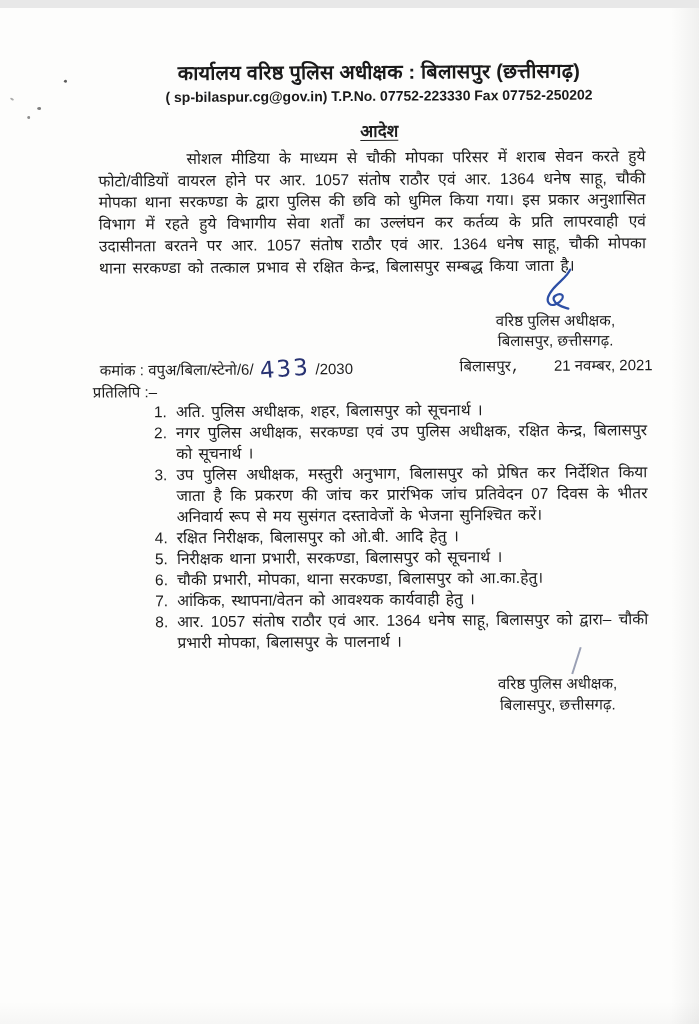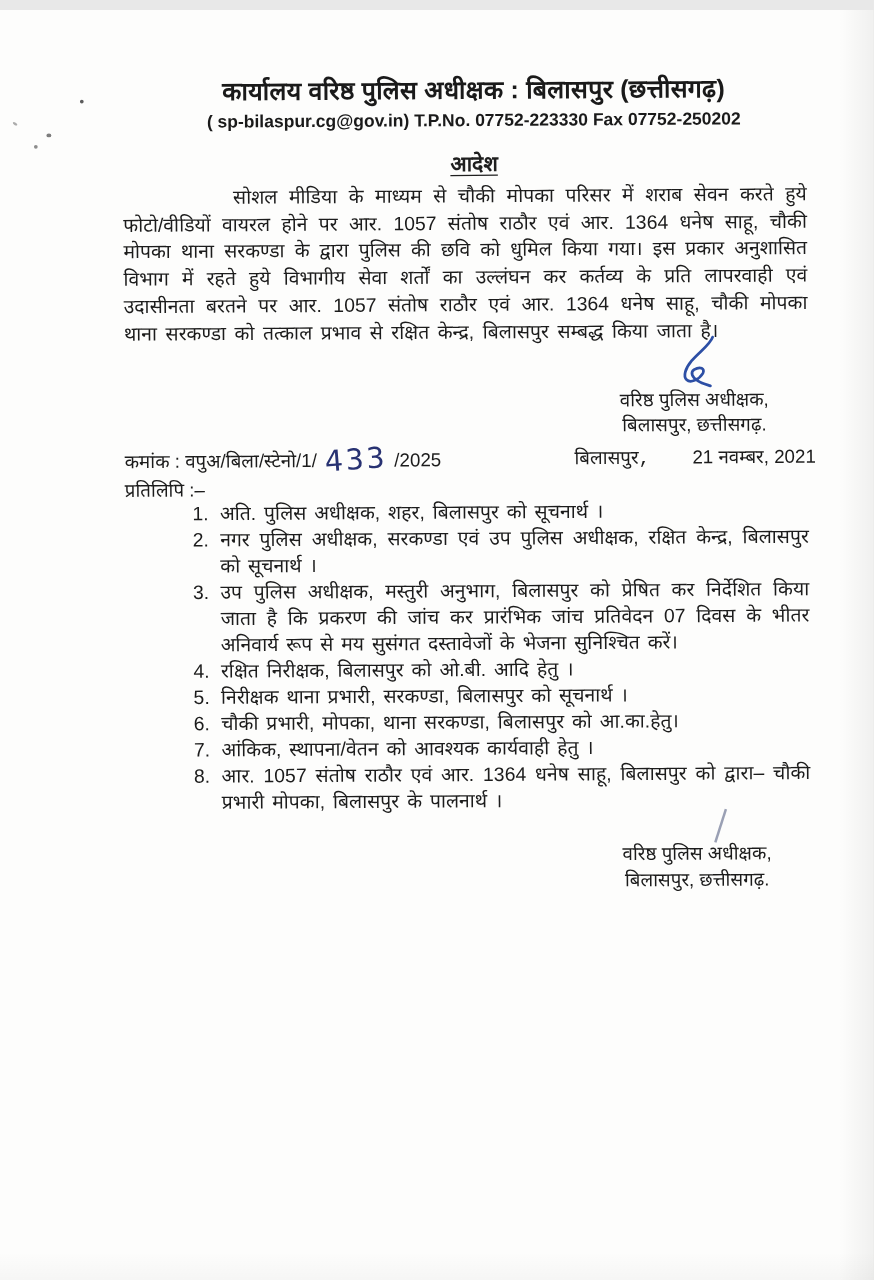--- a/index.html
+++ b/index.html
@@ -89,21 +89,21 @@
     line-height: 20px;
     color: #283272;
     letter-spacing: 2px;
     transform: rotate(-4deg) translateY(2px);
     margin: 0 6px;
   }
   .ref-right { display: flex; }
   .ref-place { margin-right: 34px; font-family: Liberation Mono, monospace; }
   .copy-label {
     position: absolute;
-    top: 372px; left: 100px;
+    top: 372px; left: 93px;
     font-size: 15px;
     color: #1c1c1c;
   }
   .copy-list {
     position: absolute;
     top: 392px; left: 154px; width: 493px;
     font-size: 15.5px;
     line-height: 21px;
     color: #1c1c1c;
   }
@@ -166,23 +166,23 @@
       <path d="M 29,2 C 27,8 18,14 12,21 C 7,27 5,33 8,36 C 11,39 18,36 21,31 C 23,27 19,25 14,28 C 11,30 12,34 17,37 C 20,39 24,40 27,41" fill="none" stroke-width="2.2" stroke-linecap="round" stroke="#2d4fa5"></path>
     </svg>
 
     <div class="sign-block-top">
       <div>वरिष्ठ पुलिस अधीक्षक,</div>
       <div>बिलासपुर, छत्तीसगढ़.</div>
     </div>
 
     <div class="ref-row">
       <div class="ref-left">
-        <span>कमांक : वपुअ/बिला/स्टेनो/1/</span>
+        <span>कमांक : वपुअ/बिला/स्टेनो/6/</span>
         <span class="handwritten-no">433</span>
-        <span>/2025</span>
+        <span>/2030</span>
       </div>
       <div class="ref-right">
         <span class="ref-place">बिलासपुर,</span>
         <span>21 नवम्बर, 2021</span>
       </div>
     </div>
 
     <div class="copy-label">प्रतिलिपि :–</div>
 
     <div class="copy-list">

